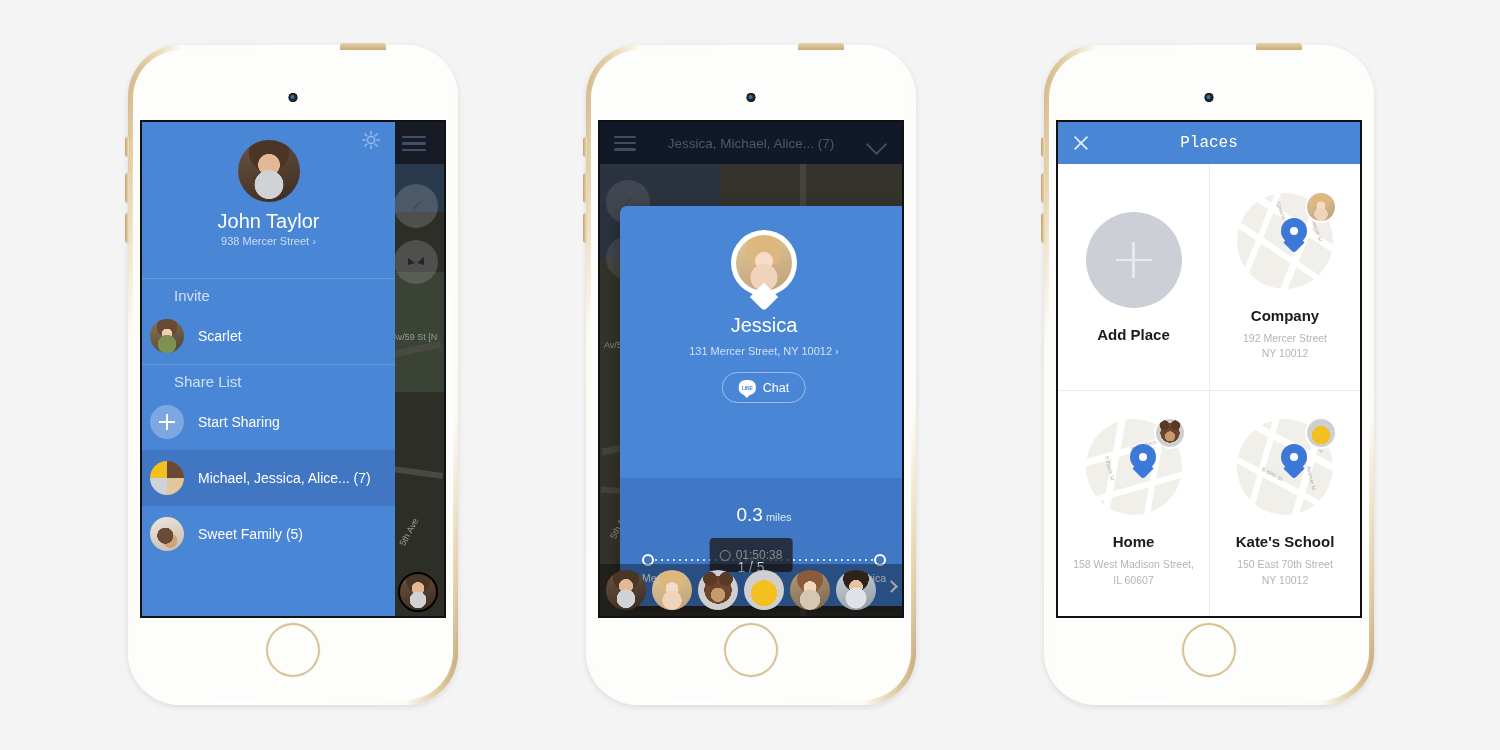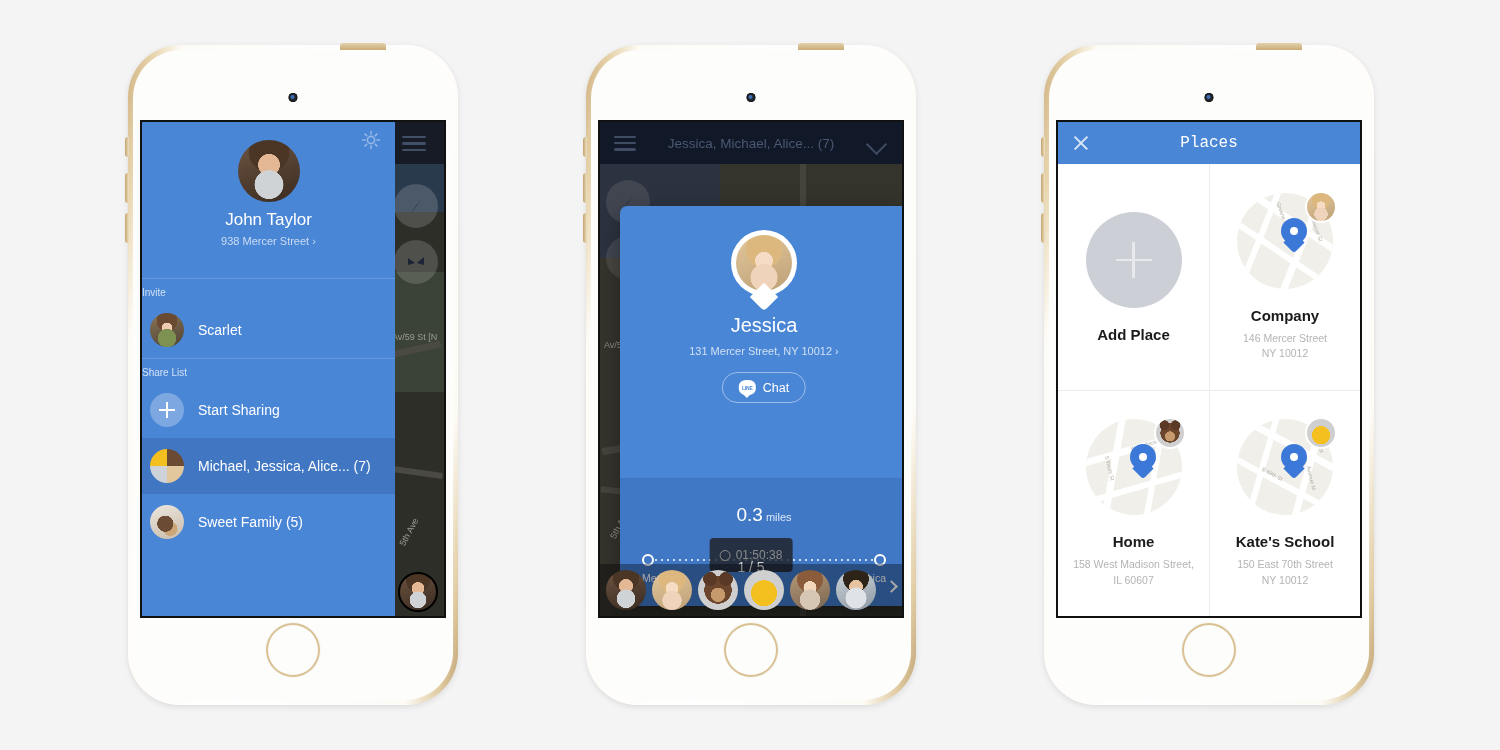--- a/index.html
+++ b/index.html
@@ -78,24 +78,24 @@
   .map-av { position:absolute; right:6px; bottom:4px; width:40px; height:40px; border-radius:50%;
     overflow:hidden; border:2px solid #000; }
 
   .drawer { position:absolute; left:0; top:0; width:253px; height:100%;
     background:#4a86d6; }
   .drawer-head { position:relative; height:156px; }
   .gear { position:absolute; right:14px; top:8px; width:20px; height:20px; opacity:.55; }
   .prof-av { position:absolute; left:50%; top:18px; transform:translateX(-50%);
     width:62px; height:62px; border-radius:50%; overflow:hidden; }
   .prof-name { position:absolute; top:88px; width:100%; text-align:center;
-    color:#fff; font-size:17px; }
+    color:#fff; font-size:20px; }
   .prof-addr { position:absolute; top:113px; width:100%; text-align:center;
     color:#cbdcf2; font-size:11px; }
-  .sec-label { color:#cfe0f4; font-size:10px; padding:8px 0 4px 0; }
+  .sec-label { color:#cfe0f4; font-size:15px; padding:8px 0 4px 32px; }
   .divider { height:1px; background:rgba(255,255,255,0.16); }
   .row { display:flex; align-items:center; height:56px; padding-left:8px; }
   .row.hl { background:#4076c2; }
   .row .av { width:34px; height:34px; border-radius:50%; overflow:hidden; flex:0 0 34px; }
   .row .plus { width:34px; height:34px; border-radius:50%; background:rgba(255,255,255,0.28);
     flex:0 0 34px; position:relative; }
   .row .plus::before, .row .plus::after { content:""; position:absolute; background:#fff; }
   .row .plus::before { left:9px; top:16px; width:16px; height:2px; }
   .row .plus::after { left:16px; top:9px; width:2px; height:16px; }
   .row .txt { color:#fff; font-size:14px; margin-left:14px; }
@@ -460,21 +460,21 @@
                 <div class="strname" style="left:68px;top:34px;transform:rotate(70deg);">Mercer St</div>
               </div>
               <div class="mpin">
                 <div class="mpin-t"></div>
                 <div class="mpin-b"></div>
               </div>
               <div class="badge ph-jess"></div>
             </div>
             <div class="ptitle">Company</div>
             <div class="paddr">
-              <span>146 Mercer Street</span><br>
+              <span>192 Mercer Street</span><br>
               <span>NY 10012</span>
             </div>
           </div>
 
           <div class="cell bt">
             <div class="thumb">
               <div class="disc">
                 <div class="st" style="left:-16px;top:26px;width:130px;height:7px;transform:rotate(-16deg);"></div>
                 <div class="st" style="left:-16px;top:66px;width:130px;height:6px;transform:rotate(-16deg);"></div>
                 <div class="st" style="left:24px;top:-20px;width:7px;height:140px;transform:rotate(10deg);"></div>

